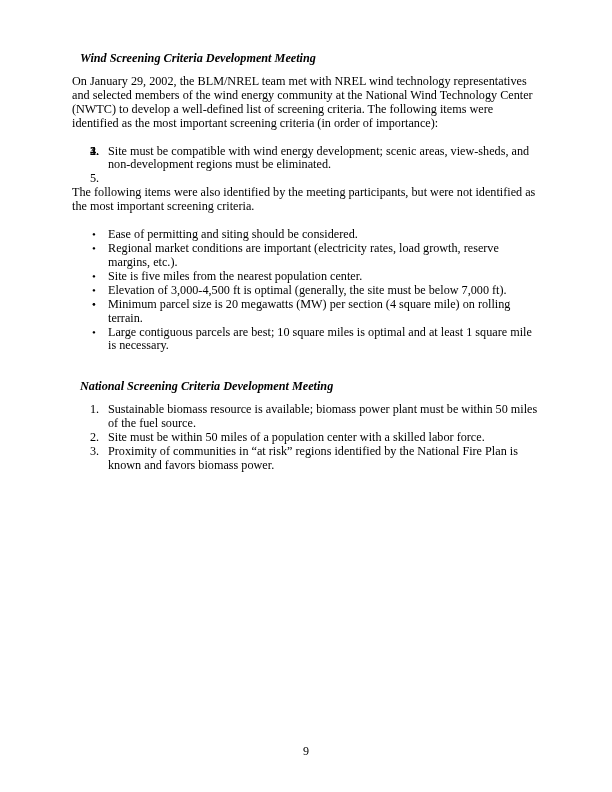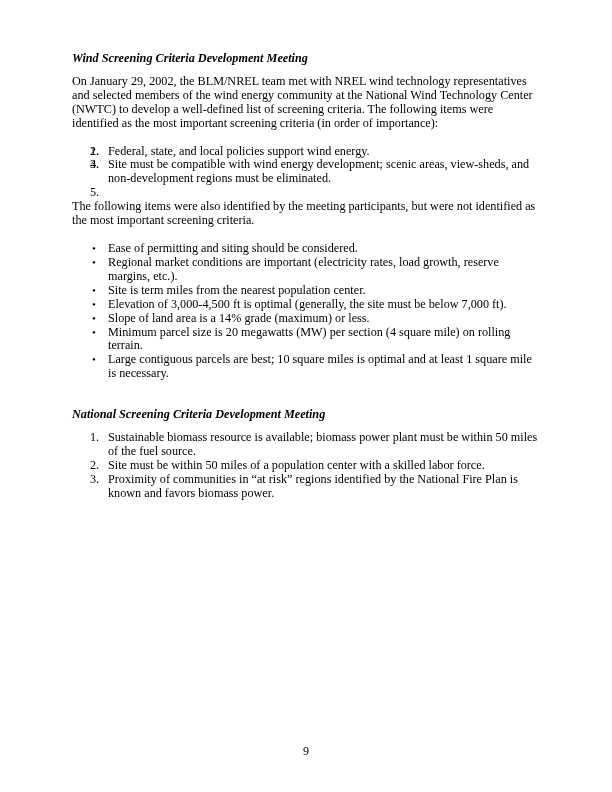--- a/index.html
+++ b/index.html
@@ -1,54 +1,54 @@
 <!DOCTYPE html>
 <html><head>
 <meta charset="utf-8">
 <style>
   html, body { margin: 0; padding: 0; background: #ffffff; }
   body { width: 612px; height: 792px; position: relative; overflow: hidden;
          font-family: "Liberation Serif", "DejaVu Serif", serif; color: #000; }
   .page { position: absolute; left: 72px; top: 52px; width: 468px;
           font-size: 12.2px; line-height: 13.9px; }
-  .heading { font-weight: bold; font-style: italic; margin: 0 0 9px 0; }
+  .heading { font-weight: bold; font-style: italic; margin: 0 0 9px 8px; }
   .para { margin: 0 0 14px 0; }
   .list { list-style: none; margin: 0 0 14px 0; padding: 0; }
   .list li { position: relative; padding-left: 36px; margin: 0; }
   .list li .marker { position: absolute; left: 18px; top: 0; }
   .list.bul li .marker { left: 20px; font-size: 11px; }
   .gap-section { height: 13px; }
   .page-num { position: absolute; left: 0; width: 612px; top: 744px;
               text-align: center; font-size: 12px; }
 </style>
 </head>
 <body>
 
 <div class="page">
 
   <section>
     <p class="heading">Wind Screening Criteria Development Meeting</p>
     <p class="para">On January 29, 2002, the BLM/NREL team met with NREL wind technology representatives and selected members of the wind energy community at the National Wind Technology Center (NWTC) to develop a well-defined list of screening criteria.  The following items were identified as the most important screening criteria (in order of importance):</p>
 
     <ol class="list">
       <li><span class="marker">1.</span></li>
-      <li><span class="marker">2.</span><span>Federal, state, and local policies support wind energy.</span></li>
+      <li><span class="marker">2.</span></li>
       <li><span class="marker">3.</span></li>
       <li><span class="marker">4.</span><span>Site must be compatible with wind energy development; scenic areas, view-sheds, and non-development regions must be eliminated.</span></li>
       <li><span class="marker">5.</span></li>
     </ol>
 
     <p class="para">The following items were also identified by the meeting participants, but were not identified as the most important screening criteria.</p>
 
     <ul class="list bul">
       <li><span class="marker">•</span><span>Ease of permitting and siting should be considered.</span></li>
       <li><span class="marker">•</span><span>Regional market conditions are important (electricity rates, load growth, reserve margins, etc.).</span></li>
-      <li><span class="marker">•</span><span>Site is term miles from the nearest population center.</span></li>
+      <li><span class="marker">•</span><span>Site is five miles from the nearest population center.</span></li>
       <li><span class="marker">•</span><span>Elevation of 3,000-4,500 ft is optimal (generally, the site must be below 7,000 ft).</span></li>
-      <li><span class="marker">•</span><span>Slope of land area is a 14% grade (maximum) or less.</span></li>
+      <li><span class="marker">•</span></li>
       <li><span class="marker">•</span><span>Minimum parcel size is 20 megawatts (MW) per section (4 square mile) on rolling terrain.</span></li>
       <li><span class="marker">•</span><span>Large contiguous parcels are best; 10 square miles is optimal and at least 1 square mile is necessary.</span></li>
     </ul>
   </section>
 
   <div class="gap-section"></div>
 
   <section>
     <p class="heading">National Screening Criteria Development Meeting</p>
 

